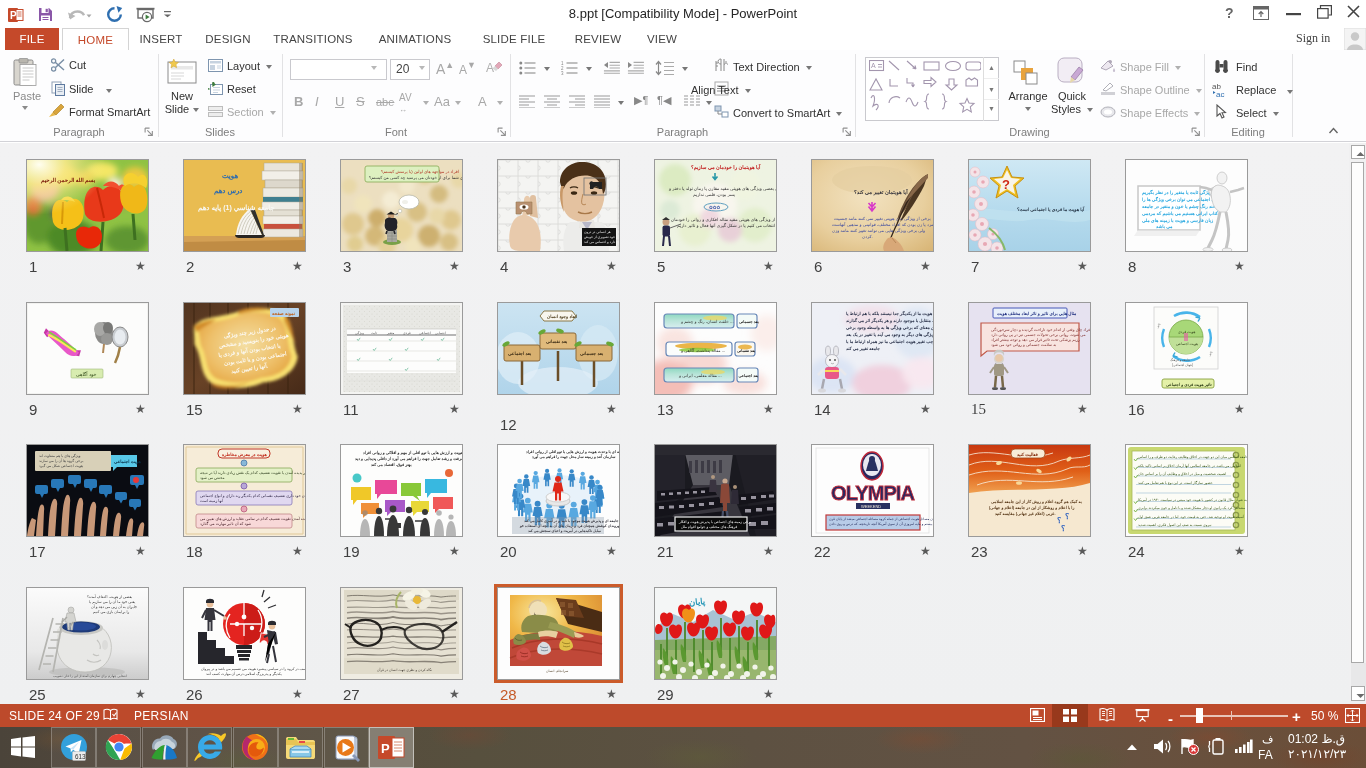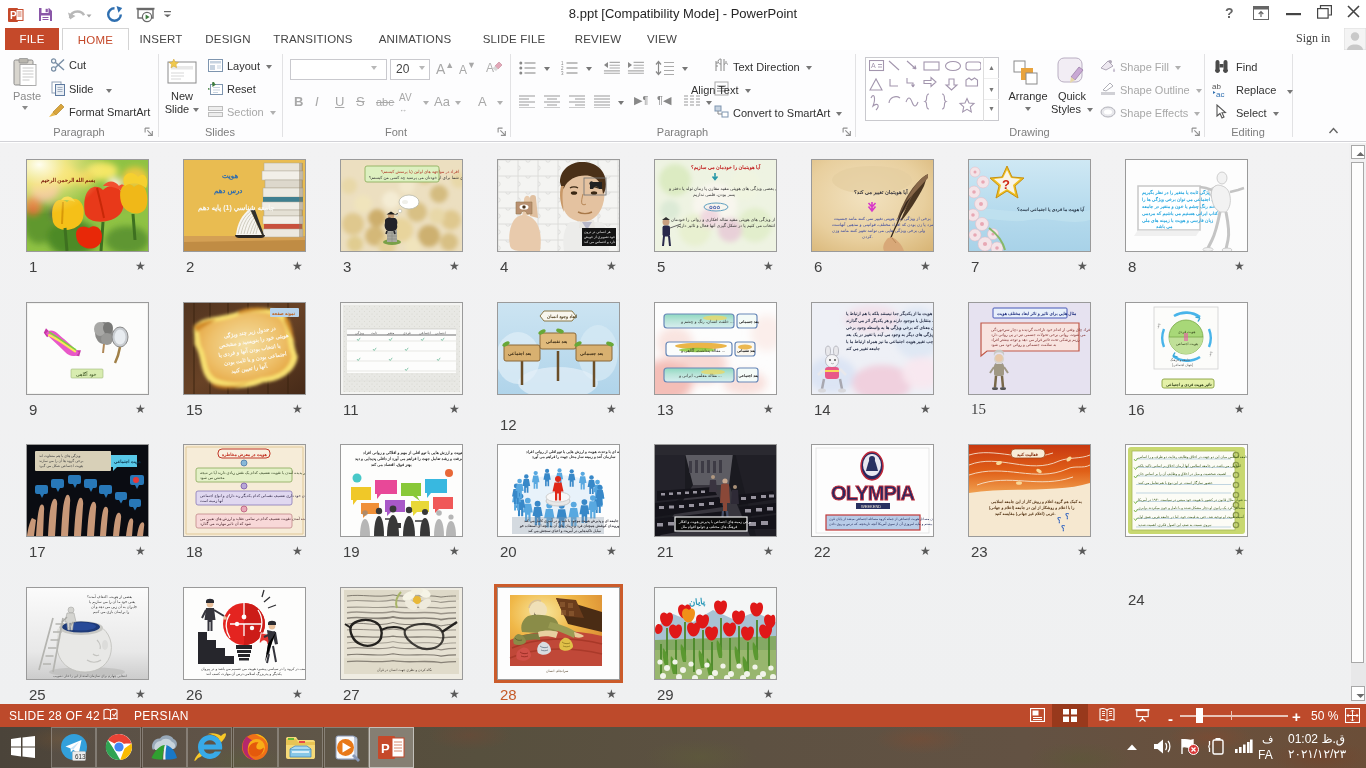--- a/index.html
+++ b/index.html
@@ -1316,21 +1316,21 @@
           <text x="12" y="13.0" font-size="3.5" fill="#385818">در جامعه اسلامی میان این دو جهت در اخلاق وظایف رعایت دو طرف و را اساس</text>
           <text x="12" y="21.5" font-size="3.5" fill="#385818">اسلامی می باشد. در جامعه اسلامی آنها آرمان اخلاق بر اساس تاکید بلکه</text>
           <text x="12" y="30.0" font-size="3.5" fill="#385818">اهمیت شخصیت و میل در اخلاق و وظایف آن را بر اساس جان</text>
           <text x="12" y="38.5" font-size="3.5" fill="#385818">حضور سازگار است، در این نوع با هم تعامل می کنند</text>
           <text x="12" y="55.5" font-size="3.5" fill="#385818">به عنوان مثال قانون در کشور با هویت خود مبتنی در سیاست ۱۹۳۰ در آمریکا</text>
           <text x="12" y="64.0" font-size="3.5" fill="#385818">مشخص کرد یک رانوی او دچار مشکل شده و با تامل و خون میکردند برابری</text>
           <text x="12" y="72.5" font-size="3.5" fill="#385818">آسیب هویت او توجیه شد، حتی به قیمت خود، اما در جامعه غربی عمق اول</text>
           <text x="12" y="81.0" font-size="3.5" fill="#385818">نیروی نسبت به صف این اصول فکری، اهمیت شدید</text>
           <path d="M8 14 l1.5 2 l2.5-3 M8 22.5 l1.5 2 l2.5-3 M8 31 l1.5 2 l2.5-3 M8 56.5 l1.5 2 l2.5-3 M8 65 l1.5 2 l2.5-3 M8 73.5 l1.5 2 l2.5-3" stroke="#68a828" stroke-width="0.8" fill="none"></path>
         </svg></div>
-  <div class="snum" style="left:1128px;top:400px;margin-top:48px;">24</div>
+  <div class="snum" style="left:1128px;top:400px;">24</div>
   <div class="star" style="left:1234px;top:401px;">★</div>
   <div class="thumb t25" style="left:26px;top:444px;"><svg width="121" height="91" viewBox="0 0 121 91" preserveAspectRatio="none">
 <defs>
             <linearGradient id="g25" x1="0" y1="0" x2="0" y2="1">
               <stop offset="0%" stop-color="#fbfbfb"></stop>
               <stop offset="70%" stop-color="#e8e8e8"></stop>
               <stop offset="100%" stop-color="#cccccc"></stop>
             </linearGradient>
           </defs>
 <rect width="121" height="91" fill="url(#g25)"></rect>
@@ -1554,21 +1554,21 @@
         </svg>
     </div>
     <div class="abs" style="left:2px;top:19px;width:13px;height:501px;background:#fdfdfd;border:1px solid #A8A8A8;"></div>
     <div class="abs" style="left:2px;top:543px;width:14px;height:15px;background:#fff;border:1px solid #A8A8A8;">
       <svg style="position:absolute;left:4px;top:6px" width="9" height="6" viewBox="0 0 9 6">
           <path d="M0.5 1 L4.5 5 L8.5 1 Z" fill="#6a6a6a"></path>
         </svg>
     </div>
   </div>
   <div id="statusbar">
-    <div class="abs" style="left:9px;top:5px;letter-spacing:0.2px;">SLIDE 28 OF 42</div>
+    <div class="abs" style="left:9px;top:5px;letter-spacing:0.2px;">SLIDE 24 OF 29</div>
     <svg class="abs" style="left:103px;top:4px" width="15" height="14" viewBox="0 0 15 14">
       <path d="M1 2 C3 1 5.5 1 7.5 2.5 C9.5 1 12 1 14 2 L14 11 C12 10 9.5 10 7.5 11.5 C5.5 10 3 10 1 11 Z" fill="none" stroke="#fff" stroke-width="1.1"></path>
       <path d="M7.5 2.5 V11.5" stroke="#fff" stroke-width="1"></path>
       <path d="M9.5 6 l1.5 1.8 L13.5 4.5" stroke="#fff" stroke-width="1.1" fill="none"></path>
     </svg>
     <div class="abs" style="left:134px;top:5px;letter-spacing:0.3px;">PERSIAN</div>
     <div class="abs" style="left:1022px;top:0;width:30px;height:23px;">
       <svg style="position:absolute;left:8px;top:4px" width="15" height="14" viewBox="0 0 15 14">
           <rect x="0.5" y="0.5" width="14" height="13" fill="none" stroke="#fff" stroke-width="1.2"></rect>
           <rect x="2.5" y="2.5" width="6" height="5" fill="#fff"></rect>

